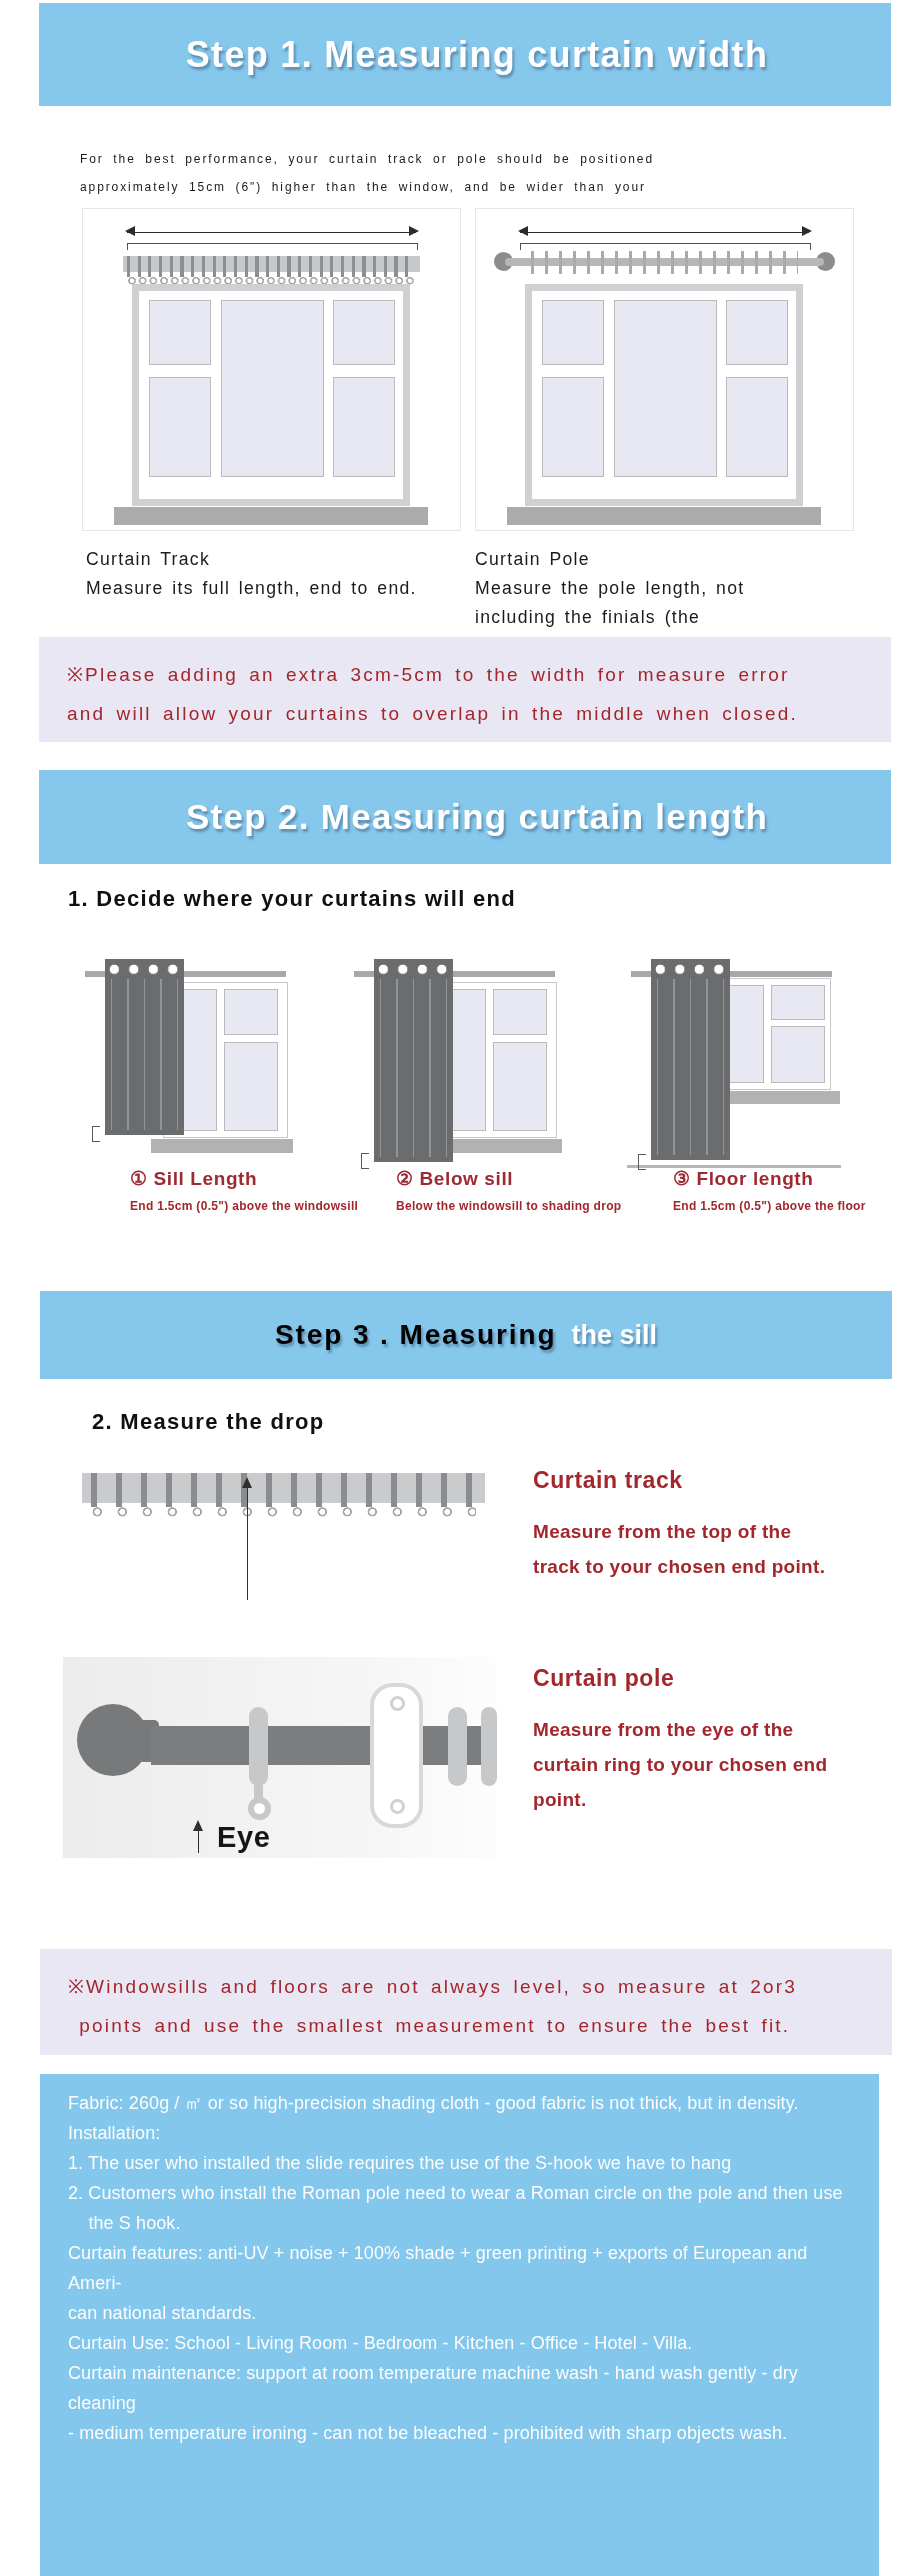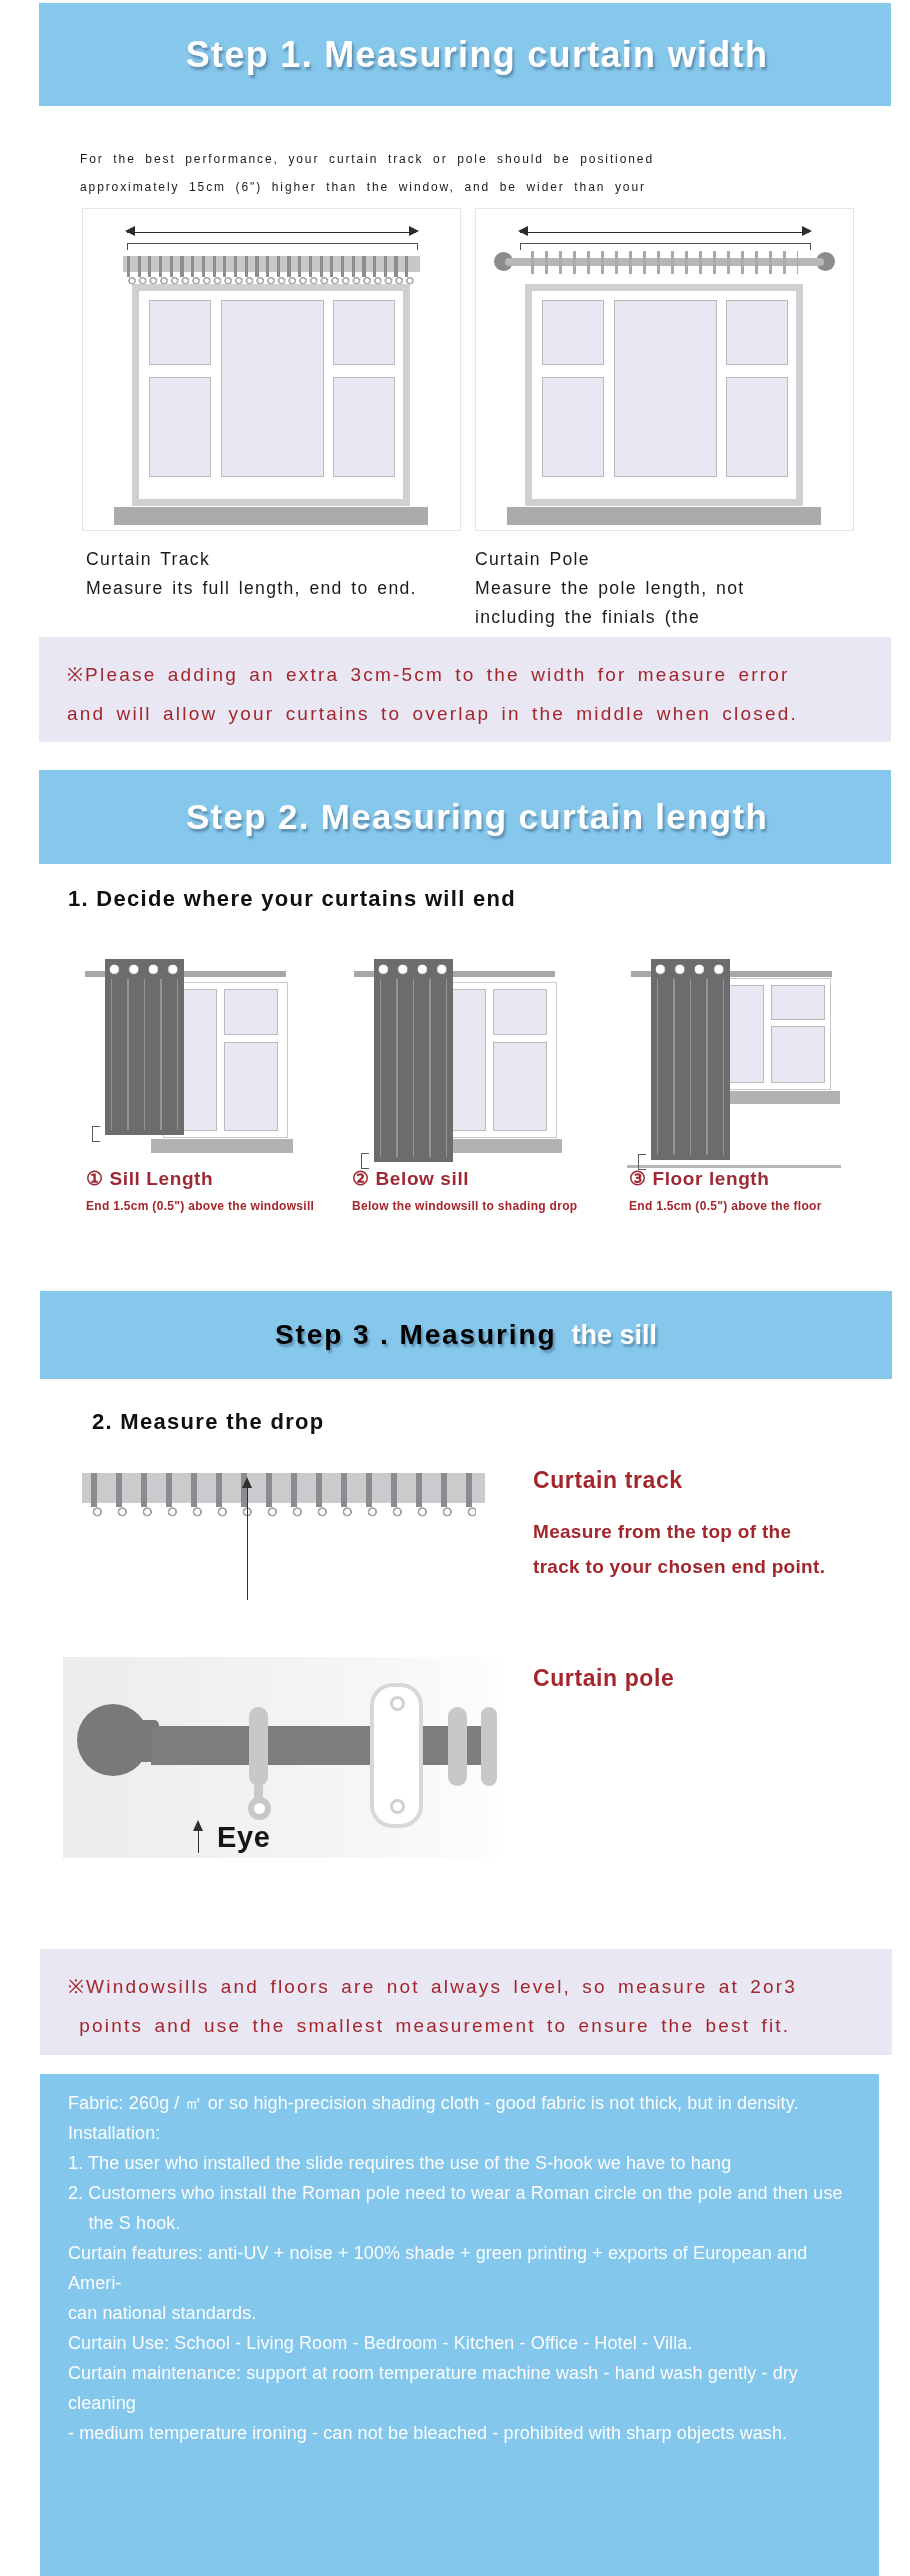--- a/index.html
+++ b/index.html
@@ -93,21 +93,21 @@
   .grommets{position:absolute;left:3.1px;right:3.1px;top:3.8px;height:12.6px;
      background-image:radial-gradient(circle at 6.3px 6.3px,#ffffff 4.4px,transparent 5px);
      background-size:19.5px 12.6px;background-repeat:repeat-x;}
   .folds{position:absolute;left:6.3px;right:5px;top:20px;bottom:5px;
      background:repeating-linear-gradient(90deg,rgba(255,255,255,.28) 0 1.3px,transparent 1.3px 16.4px);}
   .cd-floor{position:absolute;left:0;top:225px;width:214px;height:2.5px;background:#b5b7b9;}
   .mark{position:absolute;width:6.3px;height:14px;border-left:1.3px solid #5a5a5a;
         border-top:1.3px solid #5a5a5a;border-bottom:1.3px solid #5a5a5a;}
   .m1{left:11.3px;top:186px;} .m2{left:11.3px;top:213px;} .m3{left:11.3px;top:214px;}
 
-  .cap2{position:absolute;top:1167px;width:264px;}
+  .cap2{position:absolute;top:1167px;width:264px;margin-left:44px;}
   #cap2-1{left:86px;} #cap2-2{left:352px;} #cap2-3{left:629px;}
   .opt-title{font-size:19px;font-weight:bold;color:var(--red2);letter-spacing:0.6px;}
   .opt-desc{font-size:12px;font-weight:bold;color:var(--red);margin-top:8.8px;letter-spacing:0.3px;}
 
   
   #track2{position:absolute;left:82px;top:1473px;width:403px;height:42px;}
   .t2bar{position:absolute;left:0;top:0;width:403px;height:30px;background:#c9cbcd;}
   .t2strips{position:absolute;left:8.8px;top:0;width:385px;height:34px;
      background:repeating-linear-gradient(90deg,#8a8c8f 0 5.7px,transparent 5.7px 25px);}
   .t2rings{position:absolute;left:8.8px;top:34px;width:385px;height:11.3px;
@@ -295,20 +295,23 @@
     <div class="p2plate">
       <div class="screw s1"></div>
       <div class="screw s2"></div>
     </div>
     <div class="p2ring r2"></div>
     <div class="p2ring r3"></div>
   </div>
   <div class="up-arrow abs" id="p2arrow"></div>
   <div id="eye-label">Eye</div>
   <div class="red-title" id="p2-title">Curtain pole</div>
+  <div class="red-desc pre" id="p2-desc">Measure from the eye of the
+curtain ring to your chosen end
+point.</div>
 
   <div class="note" id="note2">
     <div class="ntext pre">※Windowsills and floors are not always level, so measure at 2or3
  points and use the smallest measurement to ensure the best fit.</div>
   </div>
 
   <div id="bluebox">
     <div class="itext pre">Fabric: 260g / ㎡ or so high-precision shading cloth - good fabric is not thick, but in density.
 Installation:
 1. The user who installed the slide requires the use of the S-hook we have to hang

